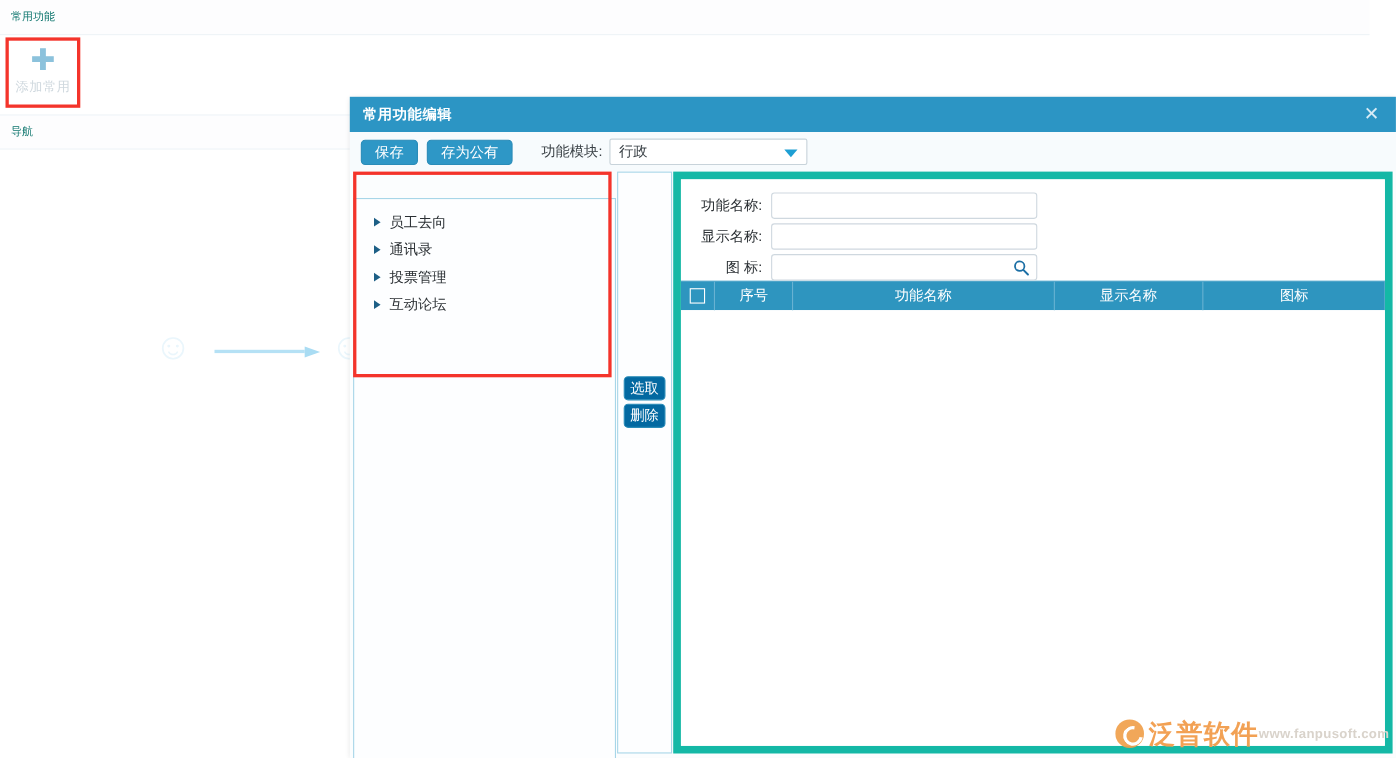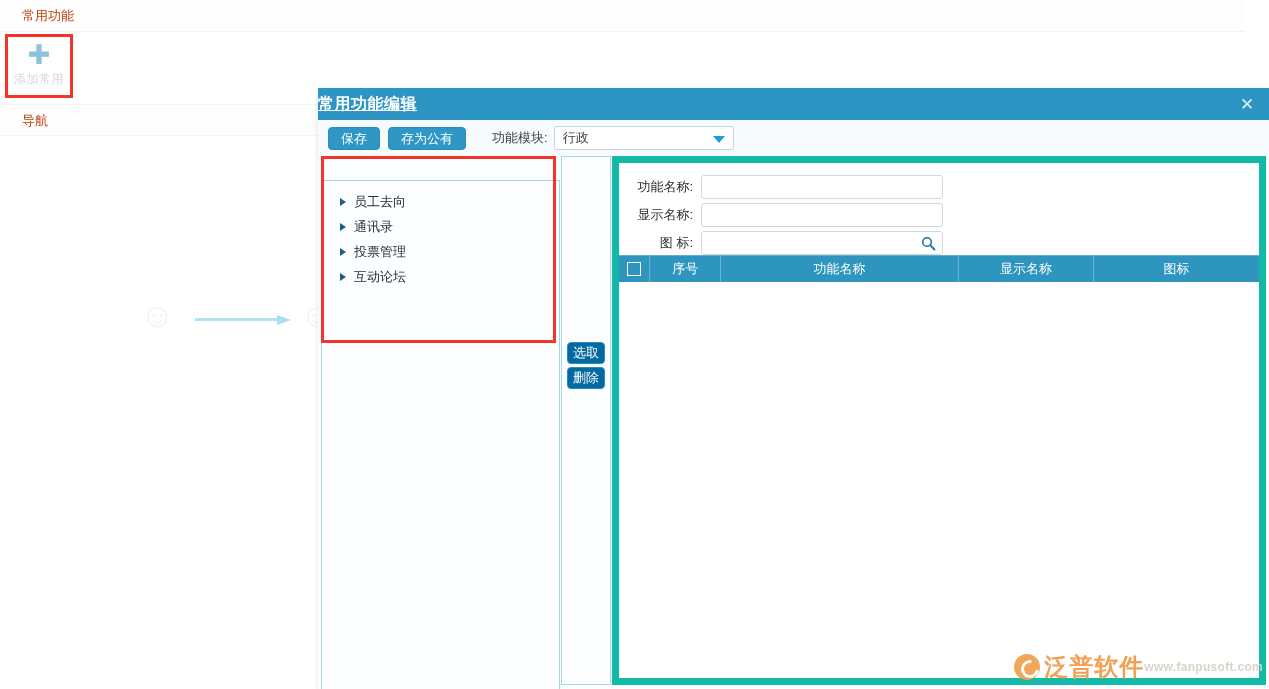--- a/index.html
+++ b/index.html
@@ -22,24 +22,24 @@
     left: 0; top: 0;
     width: 1269px; height: 689px;
     background: #ffffff;
   }
   .bg-section-head {
     position: absolute;
     left: 0;
     width: 1245px;
     height: 32px;
     line-height: 32px;
-    padding-left: 22px;
-    box-sizing: border-box;
-    color: #c2410c;
-    font-size: 13px;
+    padding-left: 10px;
+    box-sizing: border-box;
+    color: #0f766e;
+    font-size: 10px;
     background: #fdfdfe;
     border-bottom: 1px solid #eef3f7;
   }
   #bg-head-common { top: 0; }
   #bg-head-nav { top: 104px; border-top: 1px solid #eef3f7; }
 
   #bg-common-body {
     position: absolute;
     left: 0; top: 33px;
     width: 1245px; height: 71px;
@@ -121,24 +121,24 @@
 
   #dialog-titlebar {
     position: relative;
     height: 32px;
     background: #2c95c4;
     color: #ffffff;
     display: flex;
     align-items: center;
   }
   #dialog-title {
-    font-size: 16px;
+    padding-left: 12px;
+    font-size: 13px;
     font-weight: bold;
     letter-spacing: 0.5px;
-    text-decoration: underline;
   }
   #dialog-close {
     position: absolute;
     right: 10px; top: 0;
     height: 32px;
     width: 24px;
     display: flex;
     align-items: center;
     justify-content: center;
     color: #d8ecf6;

